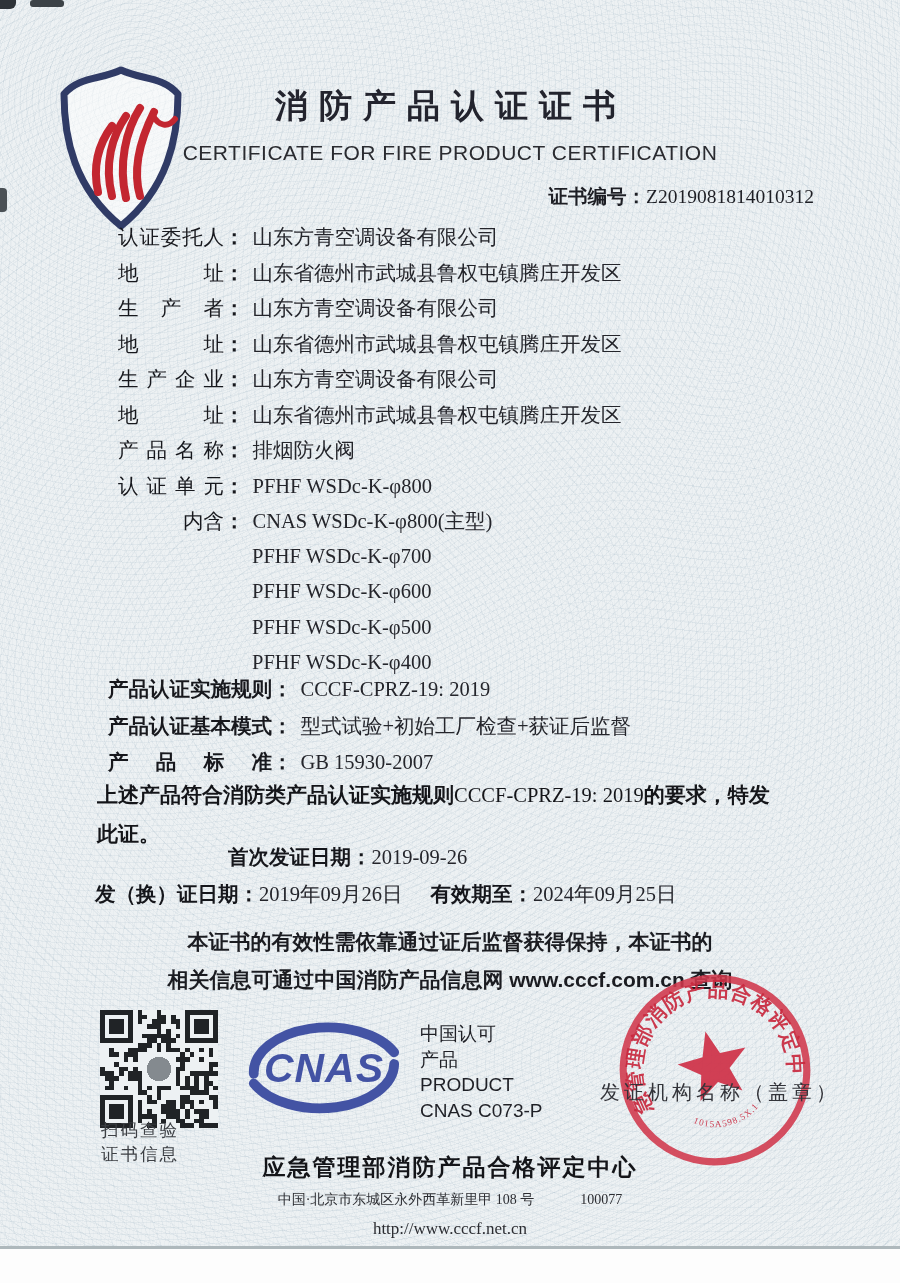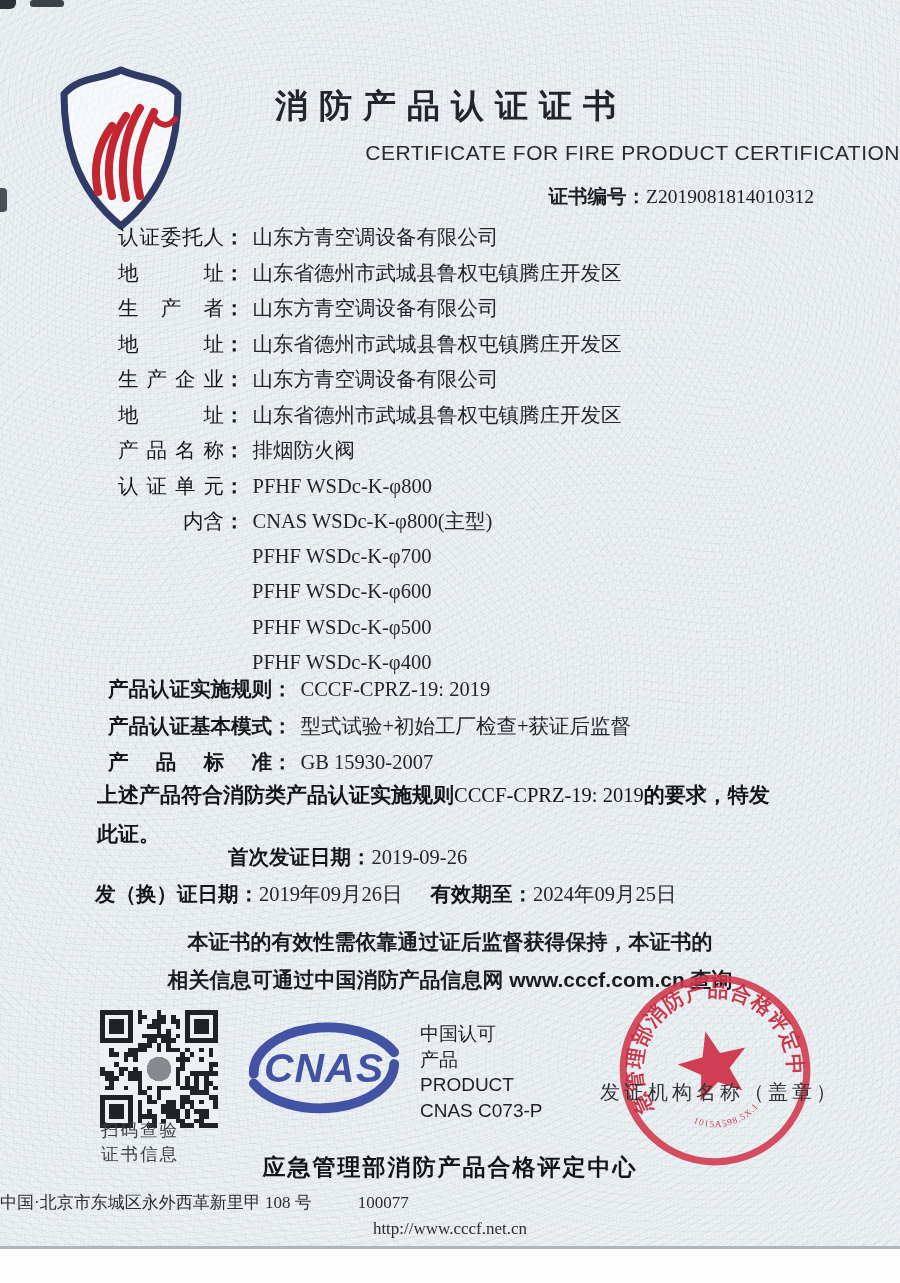--- a/index.html
+++ b/index.html
@@ -13,21 +13,21 @@
       repeating-radial-gradient(circle at 70% 85%, rgba(125,155,175,.08) 0 1px, transparent 1px 9px),
       repeating-linear-gradient(95deg, rgba(140,165,185,.05) 0 1px, transparent 1px 4px);
     border-bottom:3px solid #aeb8bc;}
   .scan-bottom{width:900px;height:34px;background:#fdfdfd;}
   .serif{font-family:"Liberation Serif","DejaVu Serif",serif;}
   .abs{position:absolute;}
 
   
   .logo{left:50px;top:64px;width:142px;height:172px;}
   .title{left:0;right:0;top:84px;text-align:center;font-size:33px;font-weight:600;color:#23242e;letter-spacing:11px;padding-left:2px;}
-  .subtitle{left:0;right:0;top:141px;text-align:right;font-size:21px;font-weight:500;color:#2a2b30;letter-spacing:.5px;}
+  .subtitle{left:0;right:0;top:141px;text-align:center;font-size:21px;font-weight:500;color:#2a2b30;letter-spacing:.5px;}
   .certno{top:183px;right:86px;font-size:19.5px;color:#1d1e24;}
   .certno .cl{font-weight:600;}
 
   
   .info{left:0;right:0;top:219px;}
   .irow{height:35.5px;line-height:35.5px;padding-left:118px;white-space:nowrap;}
   .ilbl{display:inline-block;width:106px;font-size:20.5px;font-weight:normal;color:#17181d;
         text-align:justify;text-align-last:justify;vertical-align:top;}
   .icolon{font-size:20.5px;font-weight:bold;color:#17181d;margin-right:8px;}
   .ival{font-family:"Liberation Serif","DejaVu Serif",serif;font-size:20.5px;color:#24252b;}
@@ -54,21 +54,21 @@
   .notice{left:0;right:0;top:923px;text-align:center;font-size:21px;font-weight:600;color:#1b1c21;line-height:38px;}
 
   
   .qr{left:100px;top:1010px;width:118px;height:118px;}
   .qr-caption{left:101px;top:1118px;font-size:17.5px;line-height:24px;color:#3d4045;letter-spacing:2px;}
   .cnas-logo{left:246px;top:1013px;width:156px;height:102px;}
   .cnas-text{left:420px;top:1021px;font-size:19px;line-height:25.5px;color:#1f2026;}
   .seal{left:613px;top:968px;width:204px;height:204px;transform:rotate(-14deg);z-index:2;}
   .seal-caption{left:600px;top:1079px;font-family:"Liberation Serif","DejaVu Serif",serif;font-size:20px;letter-spacing:4px;color:#33343a;z-index:3;}
   .org{left:0;right:0;top:1152px;text-align:center;font-size:23px;font-weight:bold;color:#141519;letter-spacing:2px;}
-  .addr{left:0;right:0;top:1191px;font-size:17px;color:#2b2c31;}
+  .addr{left:0;right:0;top:1191px;text-align:center;font-size:14px;color:#2b2c31;}
   .addr .post{display:inline-block;margin-left:46px;}
   .url{left:0;right:0;top:1219px;text-align:center;font-size:17px;color:#2b2c31;}
 
   
   .a1{left:0;top:0;width:16px;height:9px;background:#2e3338;border-radius:0 0 6px 0;}
   .a2{left:30px;top:0;width:34px;height:7px;background:#3c4247;border-radius:3px;}
   .a3{left:0;top:188px;width:7px;height:24px;background:#4a5055;border-radius:0 4px 4px 0;}
 
   svg text{font-family:"Liberation Sans",sans-serif;}
   .seal svg text{font-family:"Liberation Serif","DejaVu Serif",serif;}

